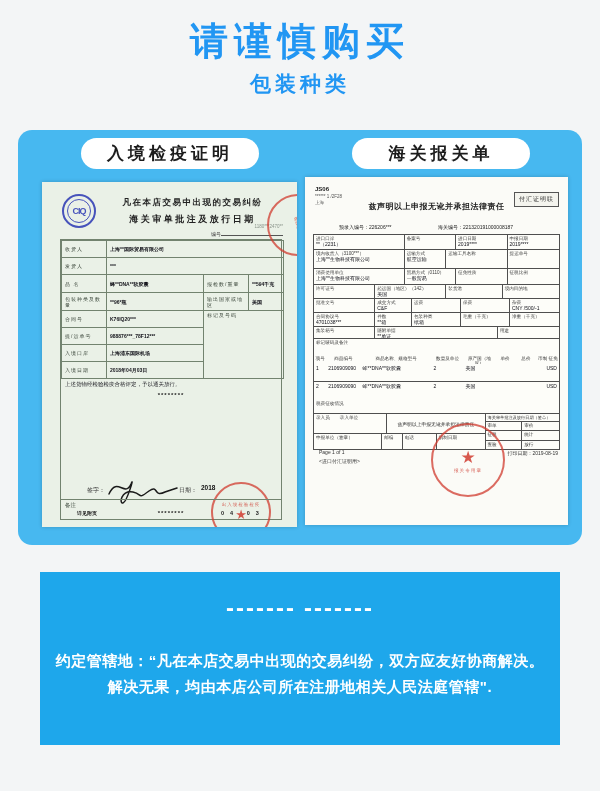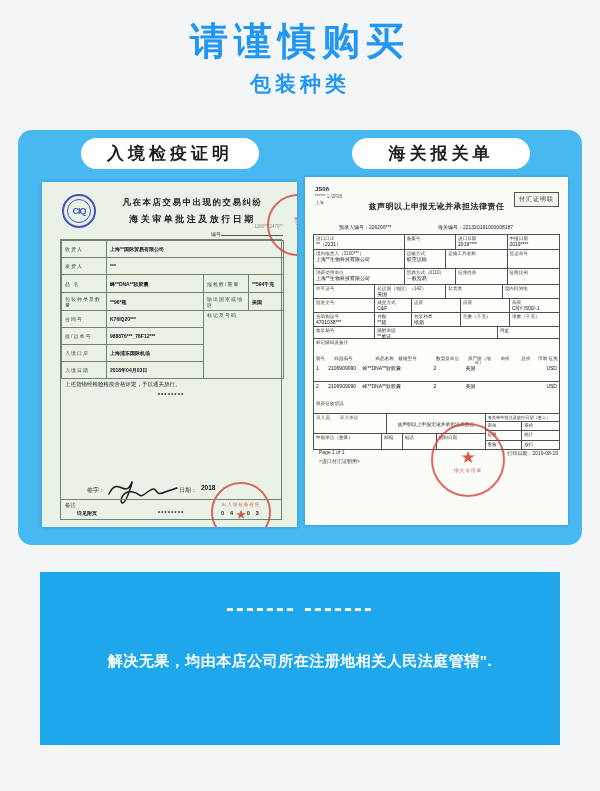--- a/index.html
+++ b/index.html
@@ -458,17 +458,18 @@
       </div>
     </div>
   </div>
 
   <div class="dispute">
     <div class="d-title">
       <span class="d-dash">-------</span>
       <span class="d-dash">-------</span>
     </div>
     <div class="d-lines">
+      <div>约定管辖地：“凡在本店交易中出现的交易纠纷，双方应友好协商解决。</div>
       <div>解决无果，均由本店公司所在注册地相关人民法庭管辖".</div>
     </div>
   </div>
 
 </div>
 
 </body></html>

